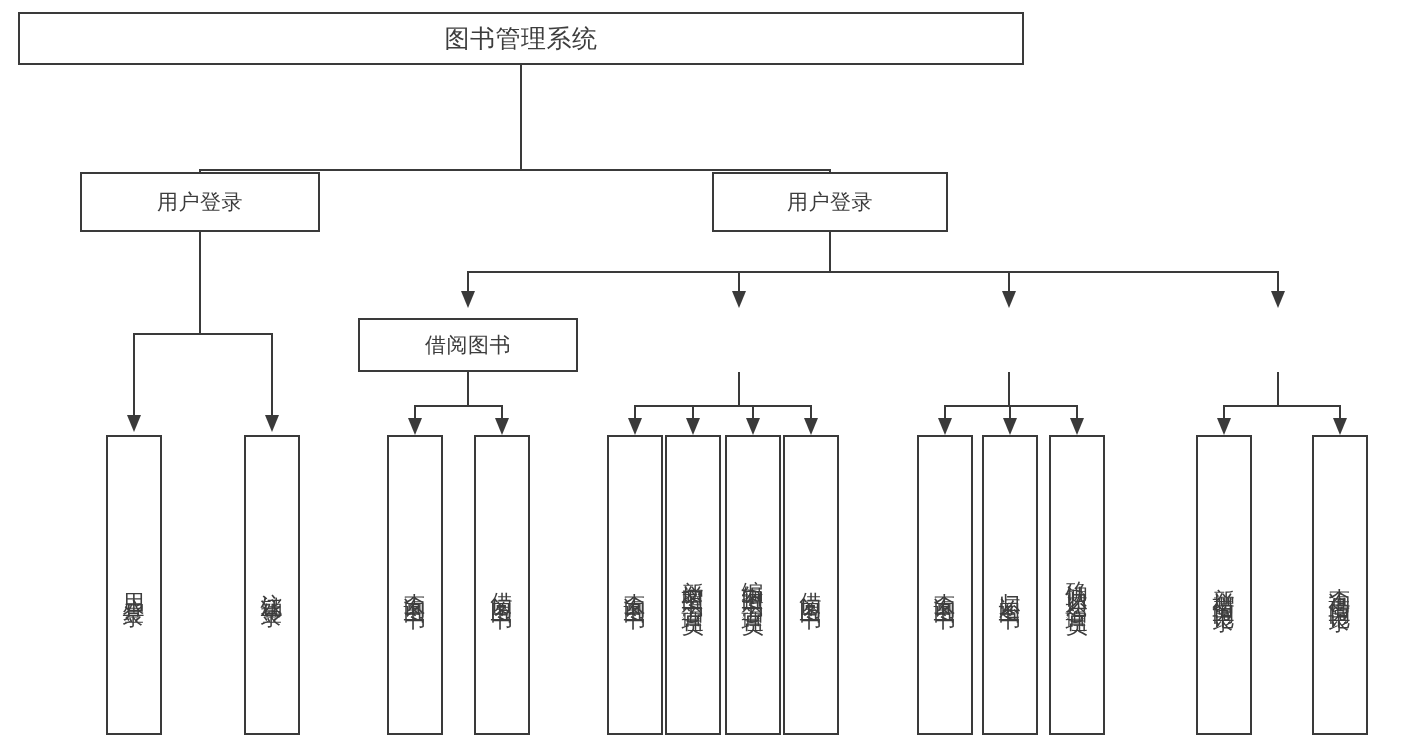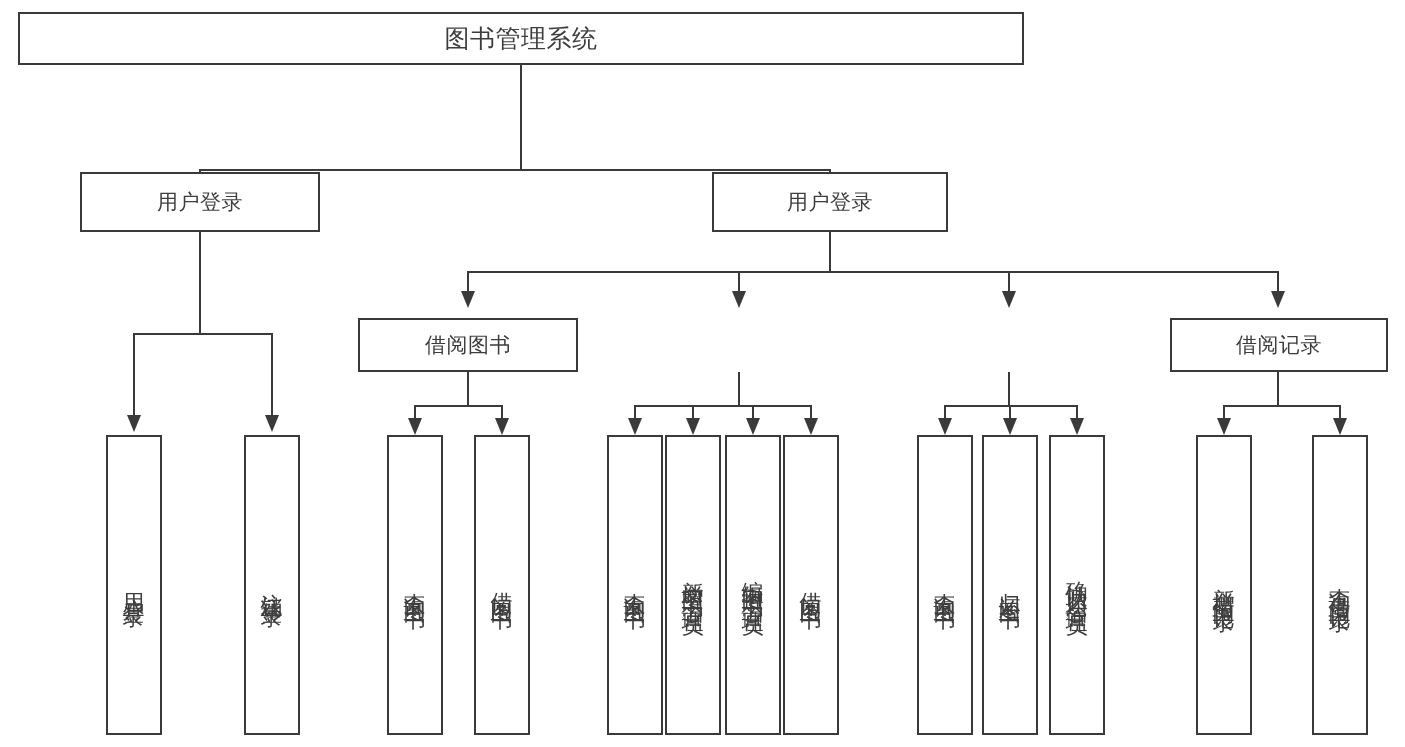--- a/index.html
+++ b/index.html
@@ -116,23 +116,20 @@
   <div class="vline" style="left:738px;top:271px;height:22px;"></div>
   <div class="arrow" style="left:732px;top:291px;"></div>
   <div class="vline" style="left:1008px;top:271px;height:22px;"></div>
   <div class="arrow" style="left:1002px;top:291px;"></div>
   <div class="vline" style="left:1277px;top:271px;height:22px;"></div>
   <div class="arrow" style="left:1271px;top:291px;"></div>
 
   <div class="node lvl2" style="left:358px;top:318px;width:220px;height:54px;">
     <span class="label">借阅图书</span>
   </div>
-  <div class="node lvl2" style="left:1170px;top:318px;width:218px;height:54px;">
-    <span class="label">借阅记录</span>
-  </div>
 
   <div class="vline" style="left:467px;top:372px;height:35px;"></div>
   <div class="hline" style="left:414px;top:405px;width:88px;"></div>
   <div class="vline" style="left:414px;top:405px;height:15px;"></div>
   <div class="arrow" style="left:408px;top:418px;"></div>
   <div class="vline" style="left:501px;top:405px;height:15px;"></div>
   <div class="arrow" style="left:495px;top:418px;"></div>
 
   <div class="vline" style="left:738px;top:372px;height:35px;"></div>
   <div class="hline" style="left:634px;top:405px;width:176px;"></div>

